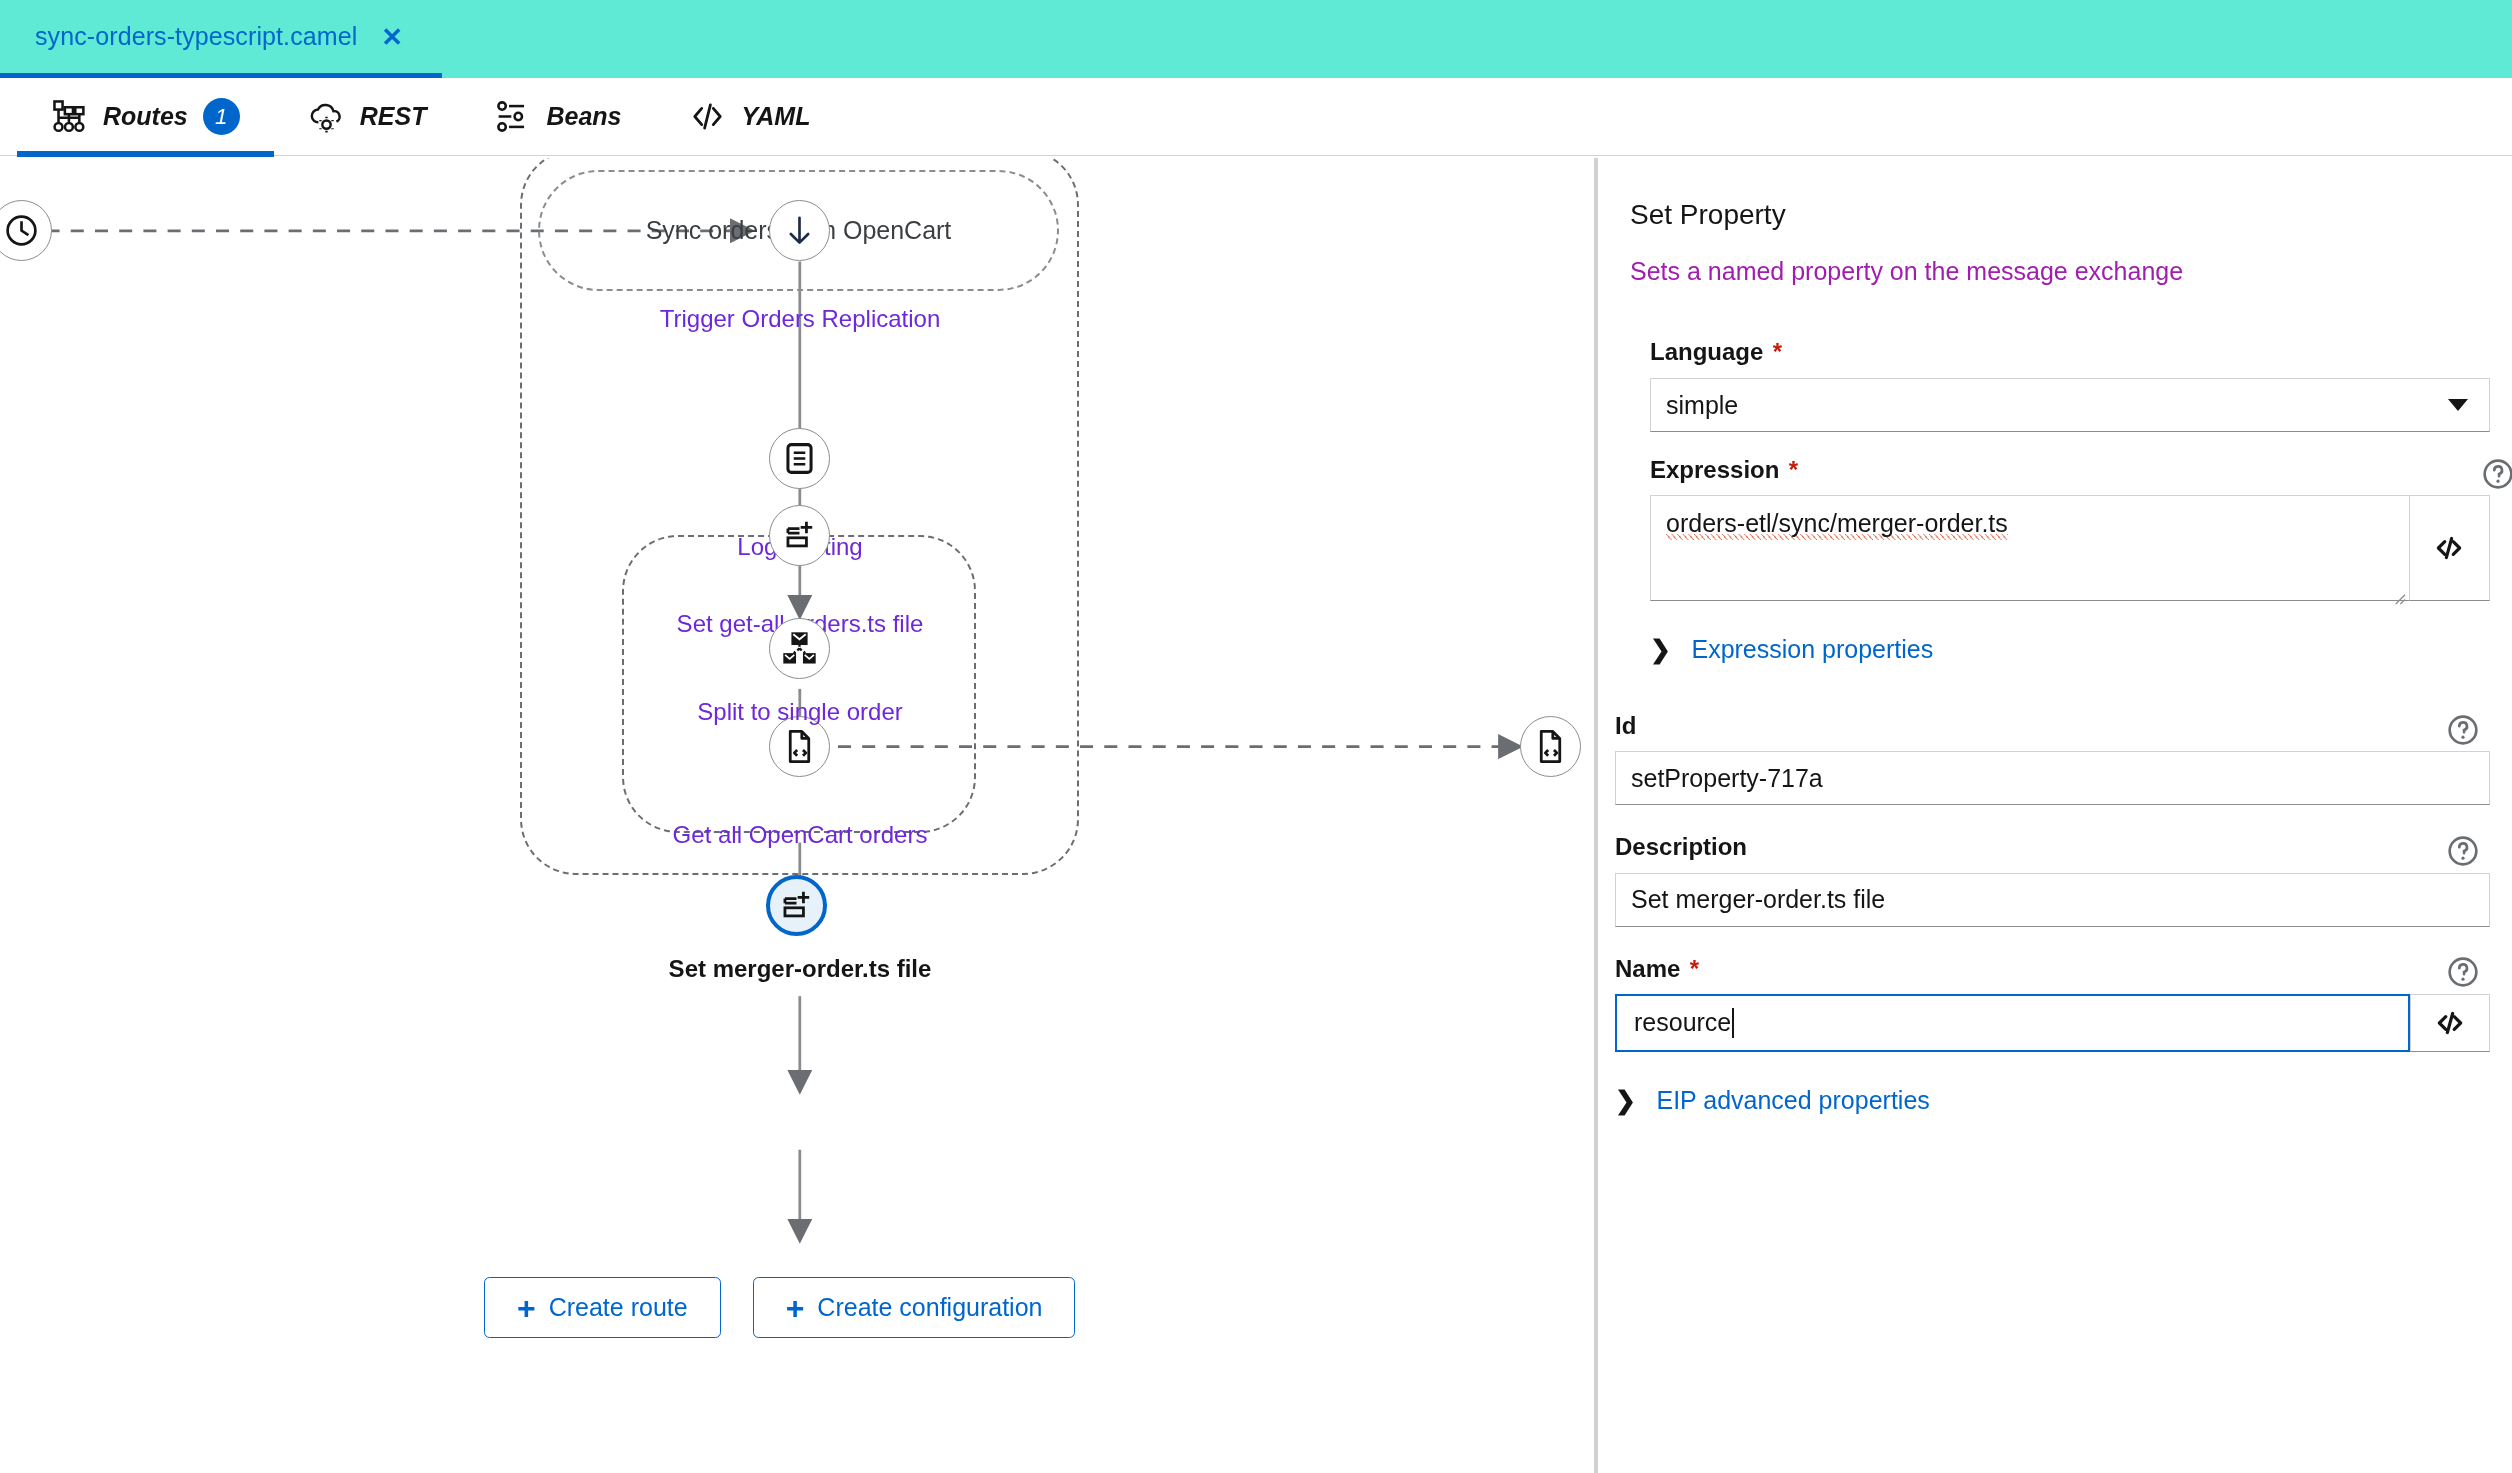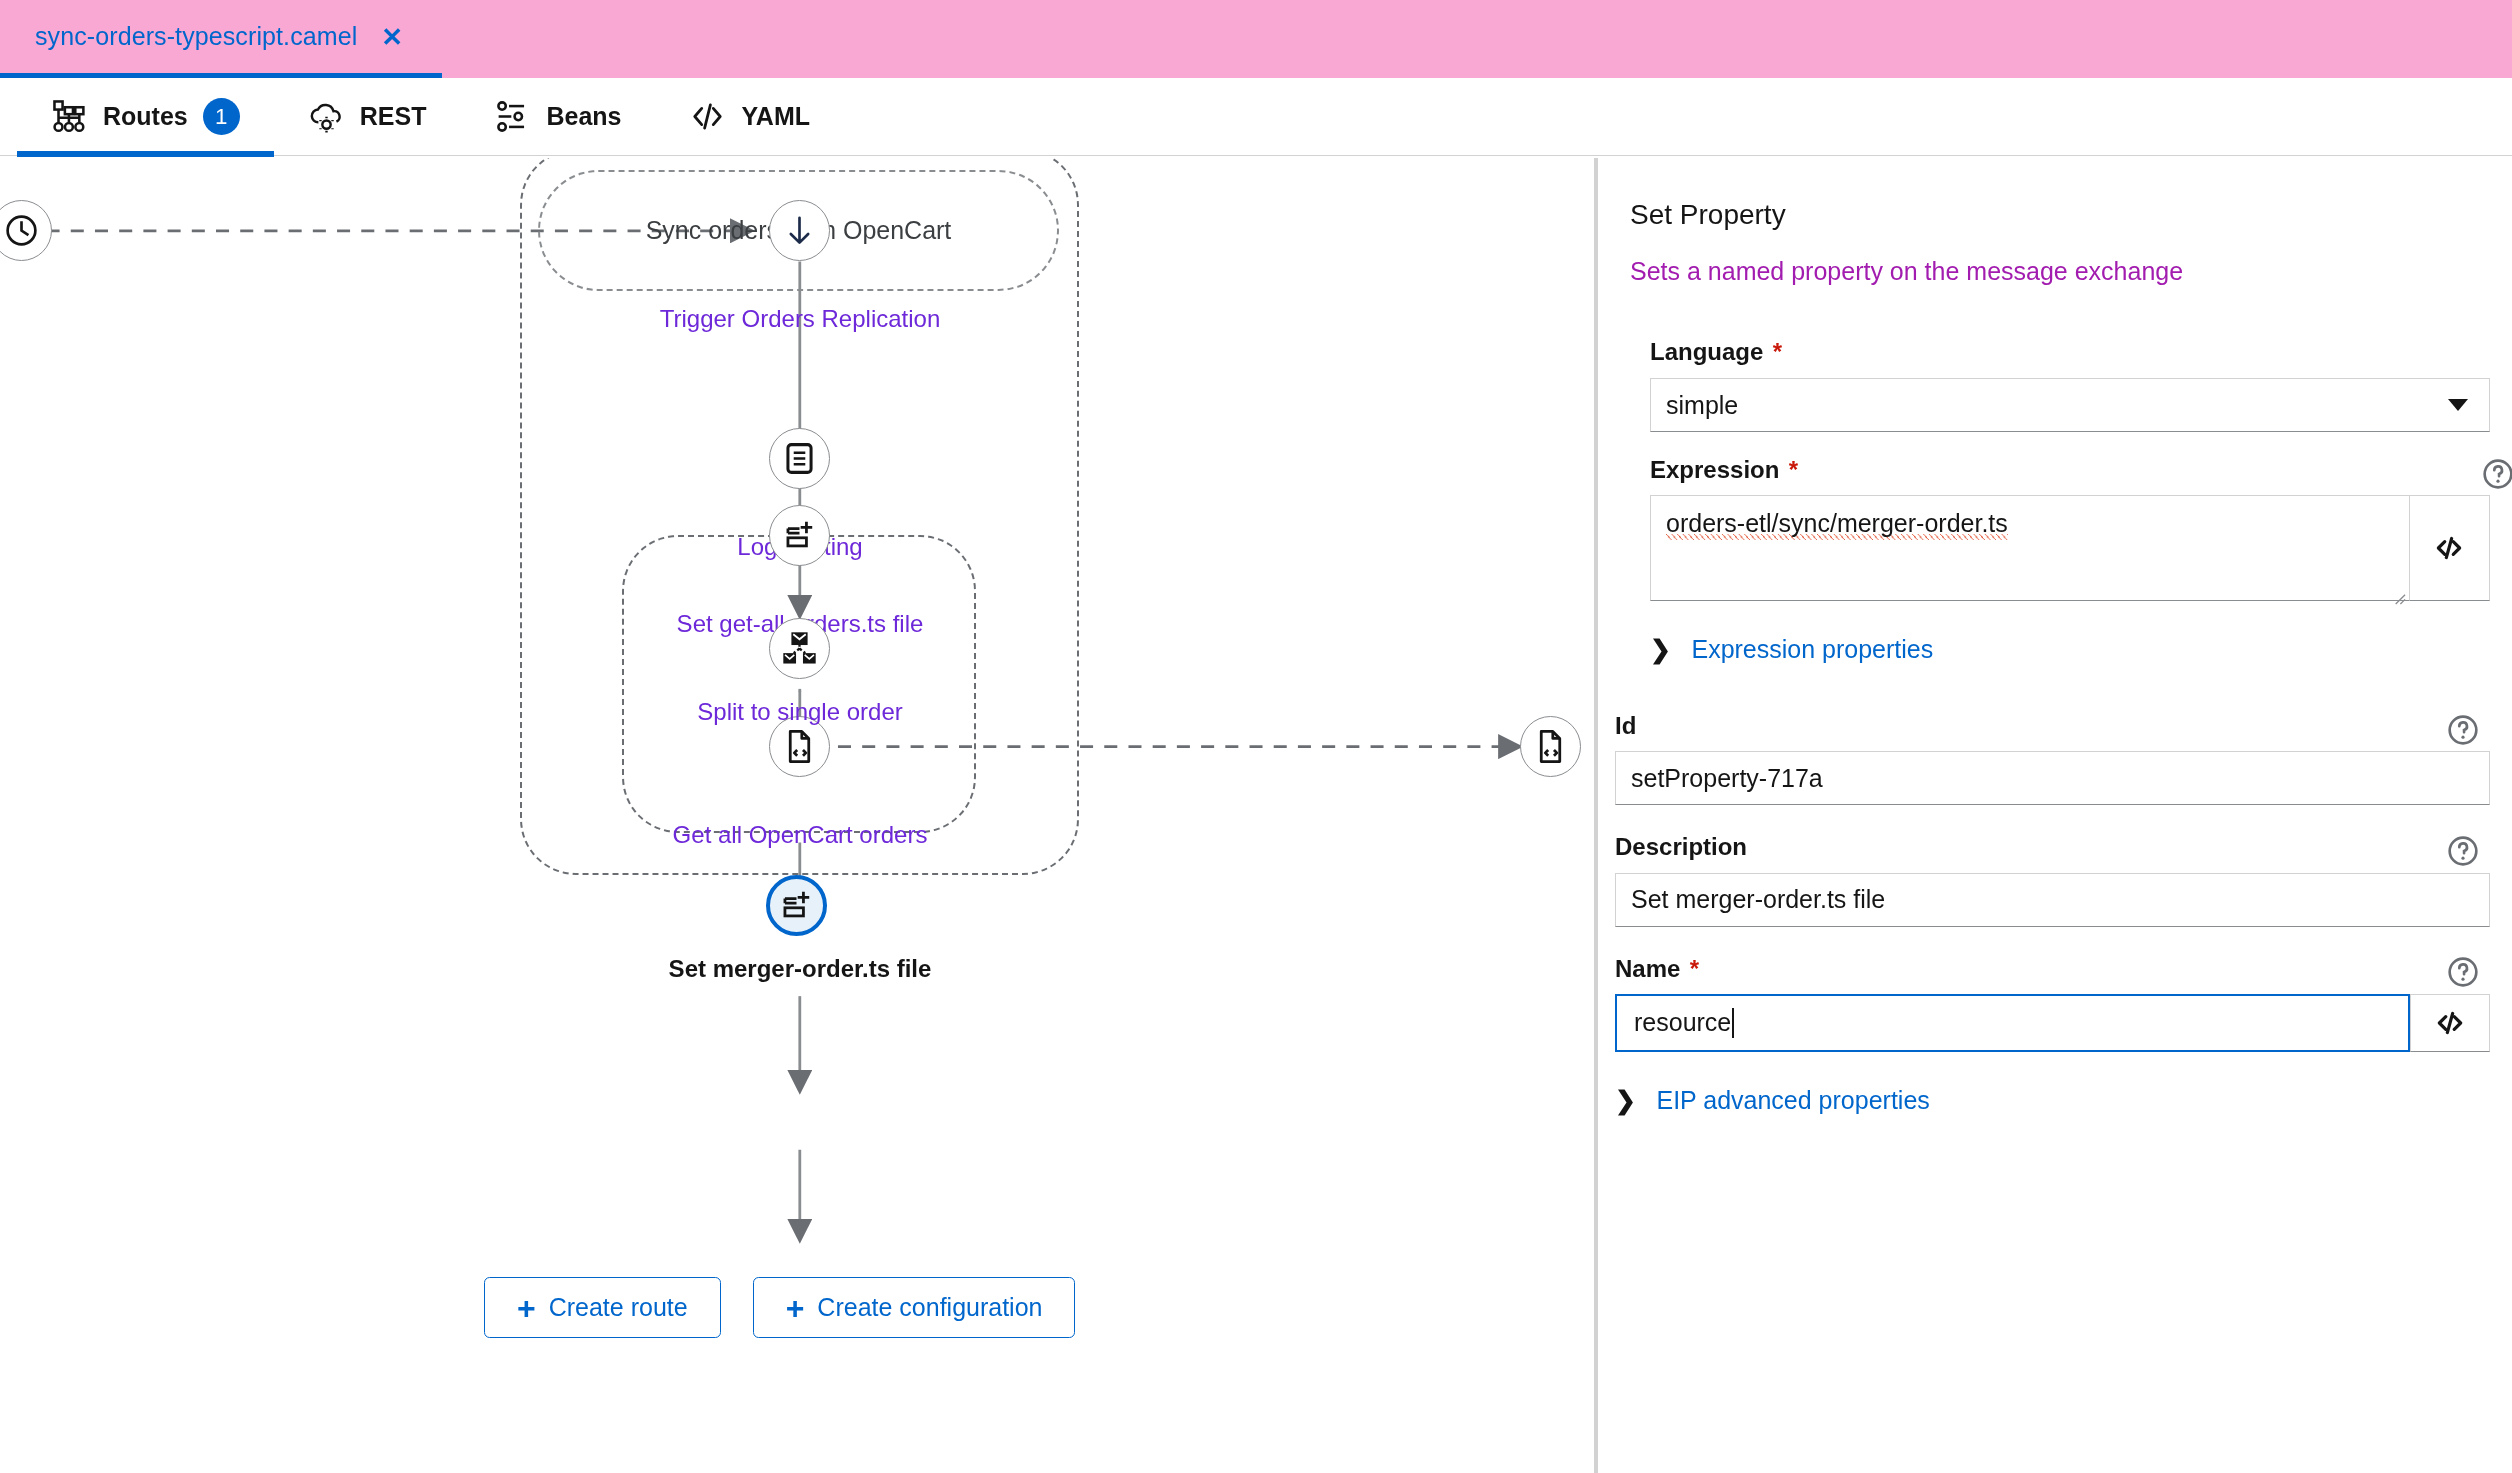--- a/index.html
+++ b/index.html
@@ -7,42 +7,42 @@
     width: 2512px; height: 1473px;
     background: #ffffff;
     font-family: "Liberation Sans", sans-serif;
     color: #151515;
     overflow: hidden;
   }
 
   
   .filetabs {
     position: absolute; left: 0; top: 0; width: 2512px; height: 78px;
-    background: #f9a8d4;
+    background: #5eead4;
   }
   .filetab {
     position: absolute; left: 0; top: 0;
     height: 78px; padding: 0 39px 0 35px;
     display: flex; align-items: center; gap: 24px;
     border-bottom: 5.6px solid #06c;
   }
   .filetab-label {
     font-size: 25px; color: #06c; letter-spacing: 0.1px; white-space: nowrap;
   }
   .filetab-close {
     font-size: 26px; color: #06c; line-height: 1;
     font-weight: 600; cursor: pointer;
   }
 
   
   .navtabs {
     position: absolute; left: 0; top: 78px; width: 2512px; height: 78px;
     background: #fff;
     border-bottom: 1.9px solid #d2d2d2;
-    display: flex; align-items: stretch; padding-left: 17px;
+    display: flex; align-items: stretch; padding-left: 17px; font-style: italic;
   }
   .navtab {
     display: flex; align-items: center; gap: 15px;
     padding: 0 34px; position: relative; cursor: pointer;
   }
   .navtab-label {
     font-size: 25px; font-weight: bold; color: #151515; white-space: nowrap;
   }
   .navtab.active::after {
     content: ""; position: absolute; left: 0; right: 0; bottom: -1.9px;

